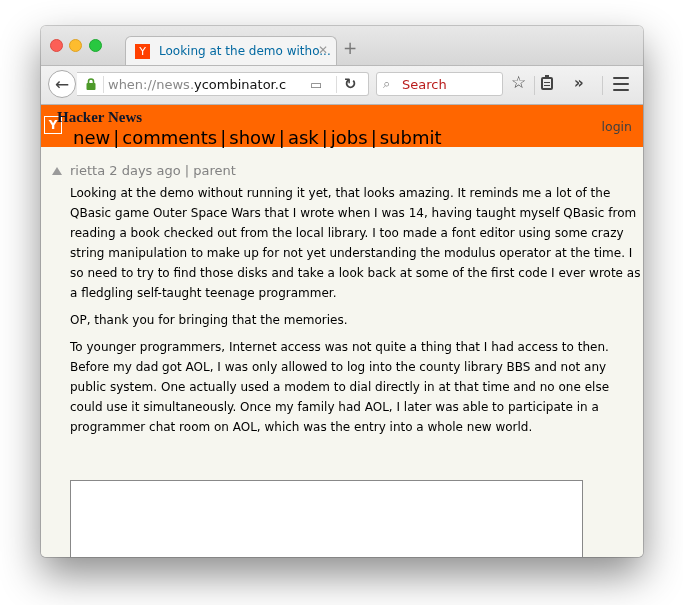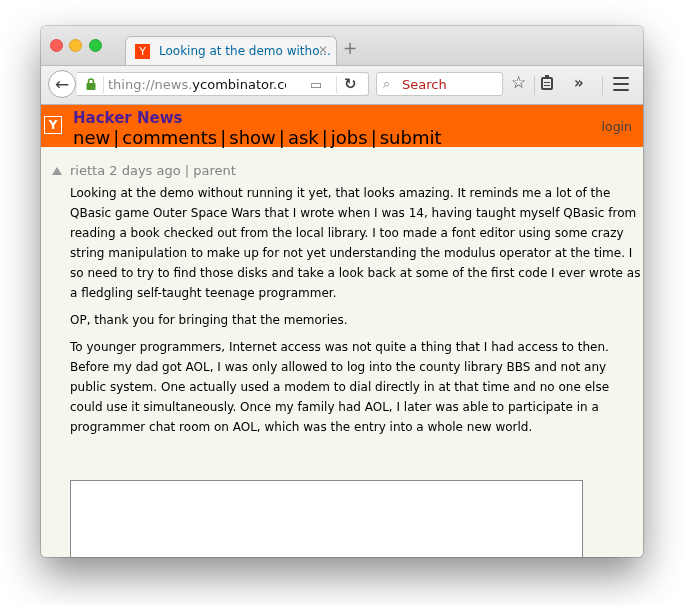--- a/index.html
+++ b/index.html
@@ -108,22 +108,22 @@
   .hn-header {
     position: absolute; left: 0; top: 0; width: 100%; height: 42px;
     background: #ff6600;
   }
   .hn-logo {
     position: absolute; left: 3px; top: 11px; width: 18px; height: 18px;
     border: 1px solid #fff; box-sizing: border-box;
     color: #fff; font-size: 12px; line-height: 16px; text-align: center; font-weight: bold;
   }
   .hn-title {
-    position: absolute; left: 32px; top: 4px;
-    font-size: 15px; font-weight: bold; color: #4c1d95;
+    position: absolute; left: 16px; top: 4px;
+    font-size: 15px; font-weight: bold; color: #0f172a; font-family: Liberation Serif, serif;
   }
   .hn-nav {
     position: absolute; left: 32px; top: 22px;
     font-size: 18px; color: #000; white-space: nowrap;
   }
   .hn-nav a { color: #000; text-decoration: none; }
   .hn-nav .pipe { color: #000; margin: 0 3px; }
   .hn-login {
     position: absolute; right: 11px; top: 14px;
     font-size: 12.5px; color: #404040;
@@ -166,21 +166,21 @@
     <div class="newtab">+</div>
   </div>
 
   <div class="navbar">
     <div class="urlbar">
       <svg class="lock" viewBox="0 0 10 12">
         <path d="M2.5 5 V3.5 a2.5 2.5 0 0 1 5 0 V5" fill="none" stroke="#4d9a2a" stroke-width="1.6"></path>
         <rect x="0.5" y="5" width="9" height="7" rx="1" fill="#4d9a2a"></rect>
       </svg>
       <div class="url-sep"></div>
-      <div class="url-text"><span>thing://news.</span><span class="host">ycombinator.com</span></div>
+      <div class="url-text"><span>when://news.</span><span class="host">ycombinator.com</span></div>
       <div class="reader">▭</div>
       <div class="url-sep2"></div>
       <div class="reload">↻</div>
     </div>
     <div class="back-btn">←</div>
     <div class="searchbar">
       <span class="search-icon">⌕</span>
       <span class="search-ph">Search</span>
     </div>
     <div class="star">☆</div>

